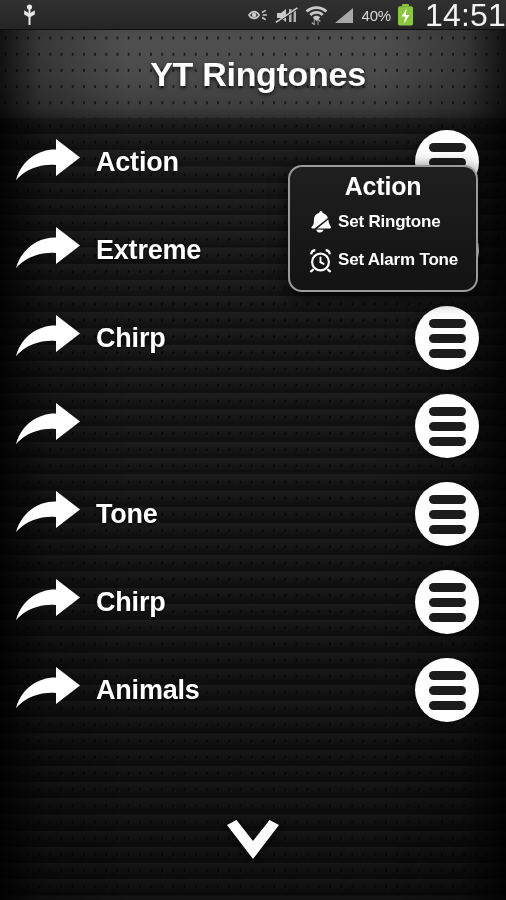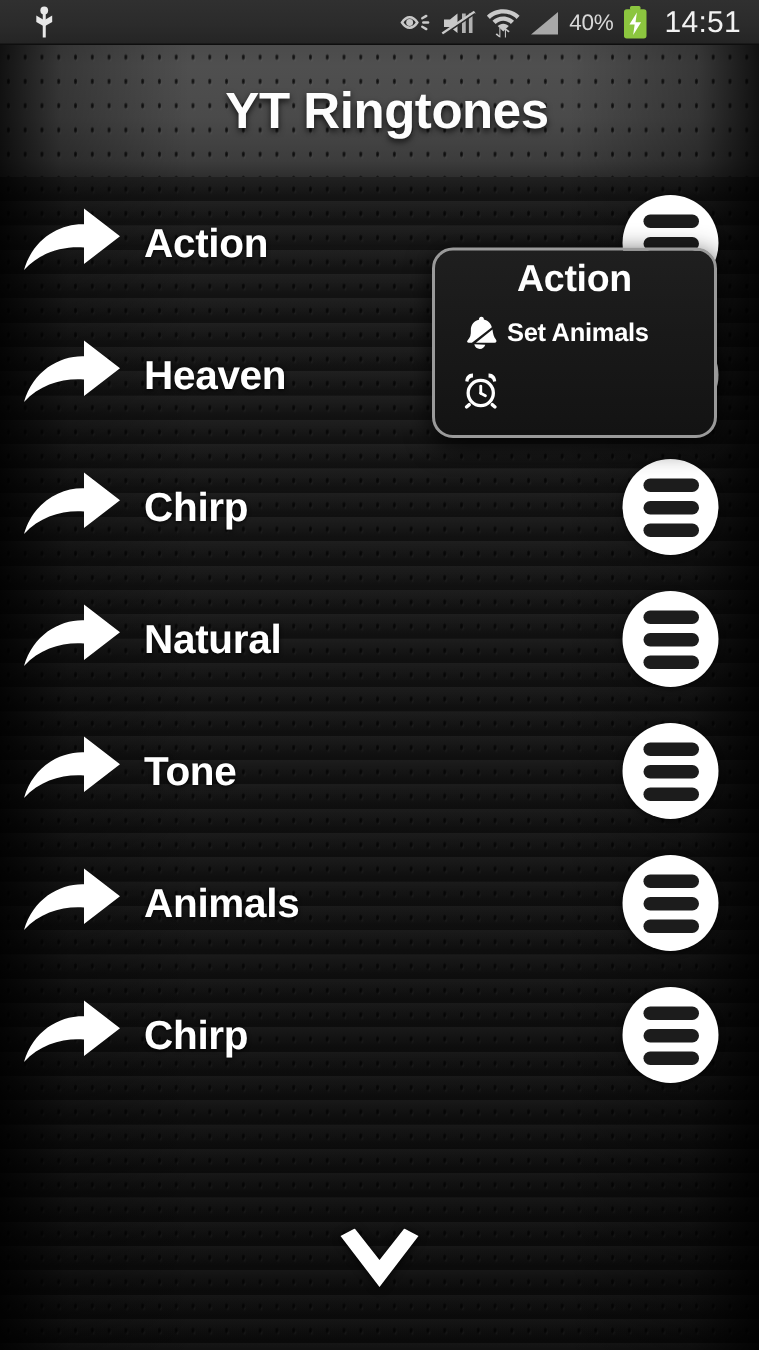--- a/index.html
+++ b/index.html
@@ -41,28 +41,28 @@
   #statusbar {
     position:absolute; left:0; top:0; width:506px; height:30px;
     background:linear-gradient(to bottom,#303030 0%,#2b2b2b 55%,#242424 100%);
     display:flex; align-items:center; z-index:60;
   }
   #statusbar:after{
     content:""; position:absolute; left:0; right:0; bottom:0; height:1px;
     background:rgba(0,0,0,.6);
   }
   .sb-left { display:flex; align-items:center; padding-left:22px; }
-  .sb-right { margin-left:auto; display:flex; align-items:center; padding-right:12px; gap:6px; }
+  .sb-right { margin-left:auto; display:flex; align-items:center; gap:6px; }
   .sb-ico { display:flex; align-items:center; justify-content:center; }
   .sb-batt-text {
     color:#d8d8d8; font-size:15px; font-weight:400; letter-spacing:-.2px;
     font-family:"Liberation Sans",sans-serif;
   }
   #clock {
-    color:#f2f2f2; font-size:20px; font-weight:400; letter-spacing:.2px;
+    color:#f2f2f2; font-size:32px; font-weight:400; letter-spacing:.2px;
     margin-left:5px; font-family:"Liberation Sans",sans-serif; line-height:1;
   }
 
   
   #header {
     position:absolute; left:0; top:30px; width:506px; height:88px; z-index:10;
     background:linear-gradient(to bottom,#4b4b4b 0%,#4f4f4f 16%,#4a4a4a 55%,#3c3c3c 88%,#2e2e2e 100%);
     overflow:hidden;
   }
   #header .vignette{
@@ -232,21 +232,21 @@
             <span></span>
           </div>
       </div>
 
       <div class="row">
         <div class="row-arrow">
           <svg width="72" height="50" viewBox="0 0 72 50">
               <path d="M4 43 C10 22 28 12 44 12.5 L44 2 L68 20.5 L44 39 L44 28 C30 27 15 31 4 43 Z" fill="#ffffff"></path>
             </svg>
         </div>
-        <div class="row-label">Heaven</div>
+        <div class="row-label">Extreme</div>
         <div class="row-menu">
             <span></span>
             <span></span>
             <span></span>
           </div>
       </div>
 
 
       <div class="row">
         <div class="row-arrow">
@@ -261,21 +261,20 @@
             <span></span>
           </div>
       </div>
 
       <div class="row">
         <div class="row-arrow">
           <svg width="72" height="50" viewBox="0 0 72 50">
               <path d="M4 43 C10 22 28 12 44 12.5 L44 2 L68 20.5 L44 39 L44 28 C30 27 15 31 4 43 Z" fill="#ffffff"></path>
             </svg>
         </div>
-        <div class="row-label">Natural</div>
         <div class="row-menu">
             <span></span>
             <span></span>
             <span></span>
           </div>
       </div>
 
       <div class="row">
         <div class="row-arrow">
           <svg width="72" height="50" viewBox="0 0 72 50">
@@ -289,35 +288,35 @@
             <span></span>
           </div>
       </div>
 
       <div class="row">
         <div class="row-arrow">
           <svg width="72" height="50" viewBox="0 0 72 50">
               <path d="M4 43 C10 22 28 12 44 12.5 L44 2 L68 20.5 L44 39 L44 28 C30 27 15 31 4 43 Z" fill="#ffffff"></path>
             </svg>
         </div>
+        <div class="row-label">Chirp</div>
+        <div class="row-menu">
+            <span></span>
+            <span></span>
+            <span></span>
+          </div>
+      </div>
+
+      <div class="row">
+        <div class="row-arrow">
+          <svg width="72" height="50" viewBox="0 0 72 50">
+              <path d="M4 43 C10 22 28 12 44 12.5 L44 2 L68 20.5 L44 39 L44 28 C30 27 15 31 4 43 Z" fill="#ffffff"></path>
+            </svg>
+        </div>
         <div class="row-label">Animals</div>
-        <div class="row-menu">
-            <span></span>
-            <span></span>
-            <span></span>
-          </div>
-      </div>
-
-      <div class="row">
-        <div class="row-arrow">
-          <svg width="72" height="50" viewBox="0 0 72 50">
-              <path d="M4 43 C10 22 28 12 44 12.5 L44 2 L68 20.5 L44 39 L44 28 C30 27 15 31 4 43 Z" fill="#ffffff"></path>
-            </svg>
-        </div>
-        <div class="row-label">Chirp</div>
         <div class="row-menu">
             <span></span>
             <span></span>
             <span></span>
           </div>
       </div>
 
     </div>
 
     <div id="more">
@@ -333,37 +332,38 @@
     <div id="popup-title">Action</div>
 
     <div class="pop-item">
       <span class="pop-ico">
         <svg width="26" height="26" viewBox="0 0 26 26">
           <path d="M5.5 19.5 C4.5 19.5 4 18.6 4.8 17.8 C6.6 16 7 14.2 6.9 11.2 C6.8 7.4 9.2 4.6 12.3 4.1 C12.1 3.1 12.8 2.1 13.9 2.1 C15 2.1 15.7 3 15.6 4 C18.3 4.6 20.2 6.6 20.9 9.1 L7.6 19.5 Z" fill="#ffffff"></path>
           <path d="M9.2 20.5 C9.6 22.4 11.1 23.6 12.9 23.6 C14.6 23.6 16 22.5 16.5 20.8 Z" fill="#ffffff"></path>
           <path d="M21.3 10.6 C21.7 13.5 22.2 15.6 23.6 17.3 C24.4 18.3 23.9 19.5 22.7 19.5 L10.3 19.5 Z" fill="#ffffff"></path>
         </svg>
       </span>
-      <span class="pop-label">Set Animals</span>
+      <span class="pop-label">Set Ringtone</span>
     </div>
 
     <div class="pop-item">
       <span class="pop-ico">
         <svg width="27" height="27" viewBox="0 0 27 27">
           <g fill="none" stroke="#ffffff" stroke-width="2.2">
             <circle cx="13.5" cy="15" r="8.4"></circle>
           </g>
           <g fill="#ffffff">
             <path d="M3.2 7.2 C3.2 4 5.6 1.8 8.3 2 L8.3 4.6 C6.6 4.6 5.3 5.7 5.3 7.5 Z"></path>
             <path d="M23.8 7.2 C23.8 4 21.4 1.8 18.7 2 L18.7 4.6 C20.4 4.6 21.7 5.7 21.7 7.5 Z"></path>
             <rect x="2.6" y="22.4" width="4.6" height="2.3" rx="1.1" transform="rotate(-40 4.9 23.5)"></rect>
             <rect x="19.8" y="22.4" width="4.6" height="2.3" rx="1.1" transform="rotate(40 22.1 23.5)"></rect>
           </g>
           <g stroke="#ffffff" stroke-width="1.9" stroke-linecap="round">
             <path d="M13.5 10.4 L13.5 15.2"></path>
               <path d="M13.5 15.2 L16.6 16.9"></path>
           </g>
         </svg>
       </span>
+      <span class="pop-label">Set Alarm Tone</span>
     </div>
   </div>
 
 </div>
 
 </body></html>

